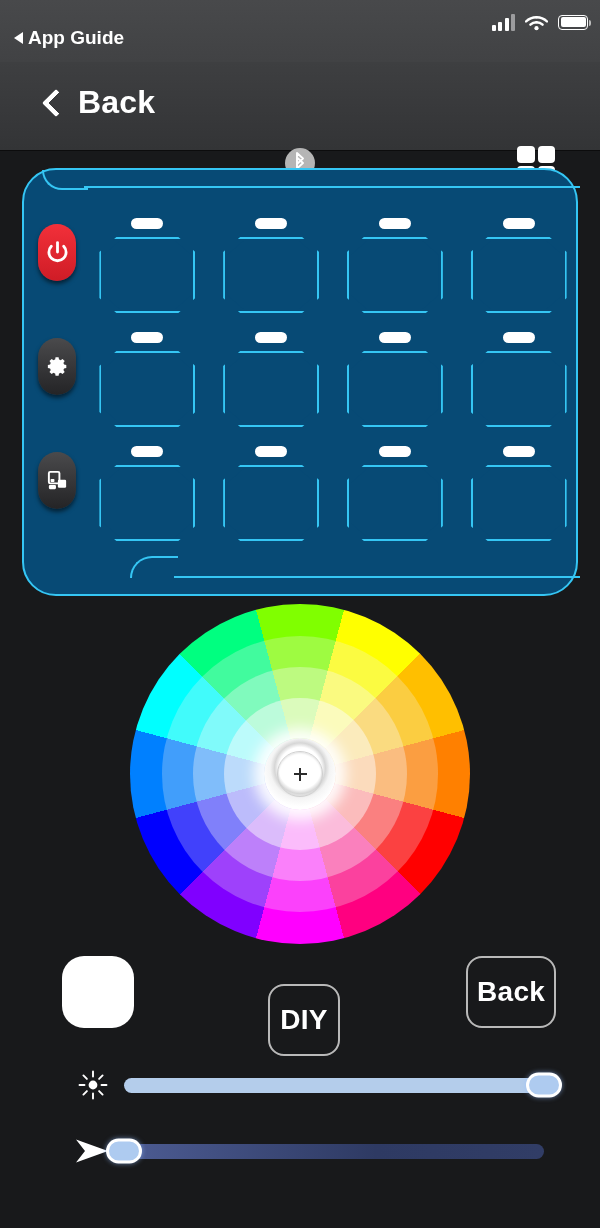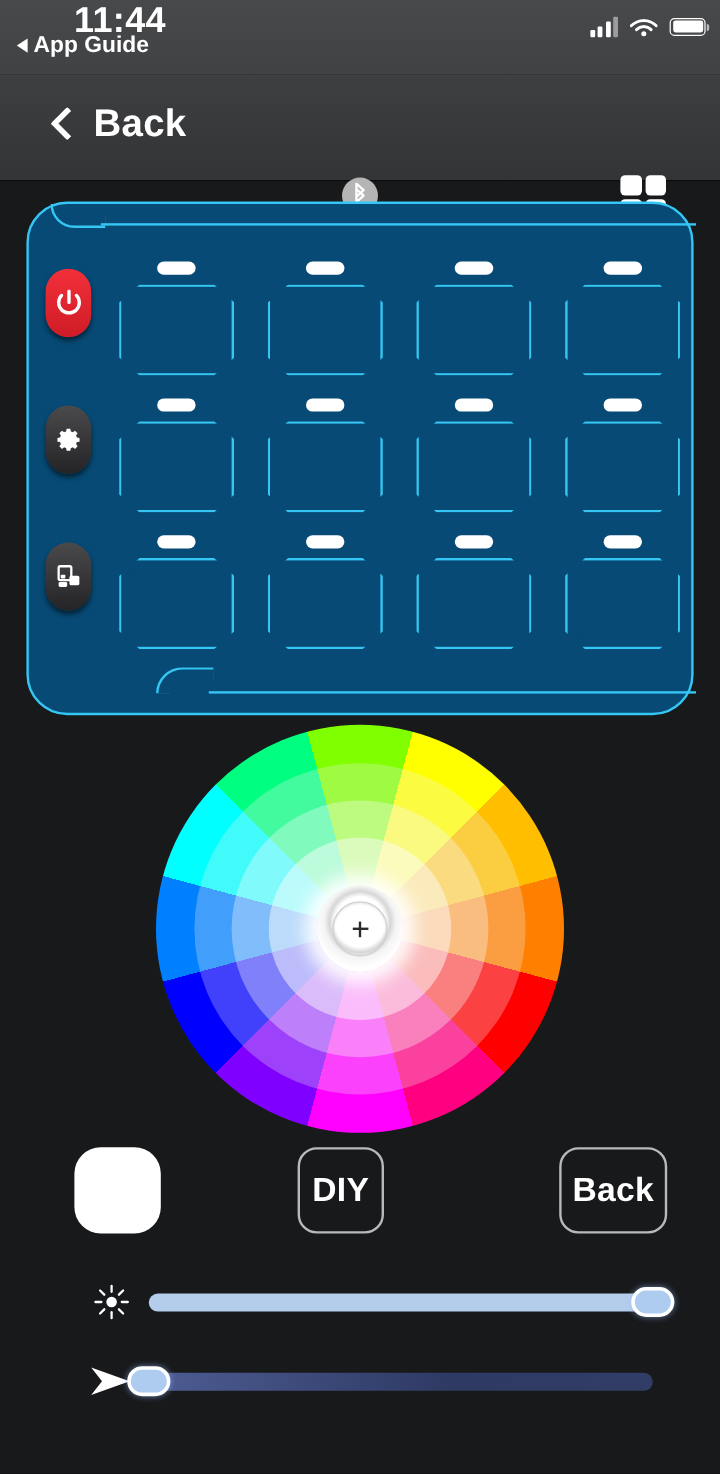--- a/index.html
+++ b/index.html
@@ -148,21 +148,21 @@
   #color-swatch{
     position:absolute; left:62px; top:0; width:72px;height:72px;border-radius:22px;
     background:#fff; cursor:pointer;
   }
   .txt-btn{
     position:absolute; top:0; height:72px; min-width:72px; padding:0 9px;
     border:2px solid #b9b9b9; border-radius:16px; background:transparent;
     color:#fff; font-size:28px; font-weight:bold; letter-spacing:0.3px;
     display:flex;align-items:center;justify-content:center; cursor:pointer;
   }
-  #diy-button{ left:248px; width:72px; }
+  #diy-button{ left:268px; width:72px;margin-top:28px; }
   #guide-button{ left:466px; }
 
   
   .slider-row{ position:absolute; left:0; width:600px; height:44px; display:flex; align-items:center; }
   #brightness-row{ top:1063px; }
   #speed-row{ top:1129px; }
   .slider-icon{ width:62px; display:flex; align-items:center; justify-content:center; flex:none; margin-left:62px;}
   .track{
     position:relative; height:15px; border-radius:8px; flex:1; margin-right:56px;
   }
@@ -172,21 +172,20 @@
     position:absolute; top:50%; transform:translate(-50%,-50%);
     width:36px;height:25px;border-radius:13px;
     background:#aecbf0; border:3px solid #fff; cursor:pointer;
     box-shadow:0 0 5px rgba(150,190,255,.6);
   }
 </style>
 </head>
 <body>
 
 <div id="status-bar">
-  <div id="status-time">11:44</div>
   <div id="status-backapp">
     <span class="tri"></span>
     <span>App Guide</span>
   </div>
   <div id="status-right">
     <span class="bars">
         <i></i>
         <i></i>
         <i></i>
         <i></i>

